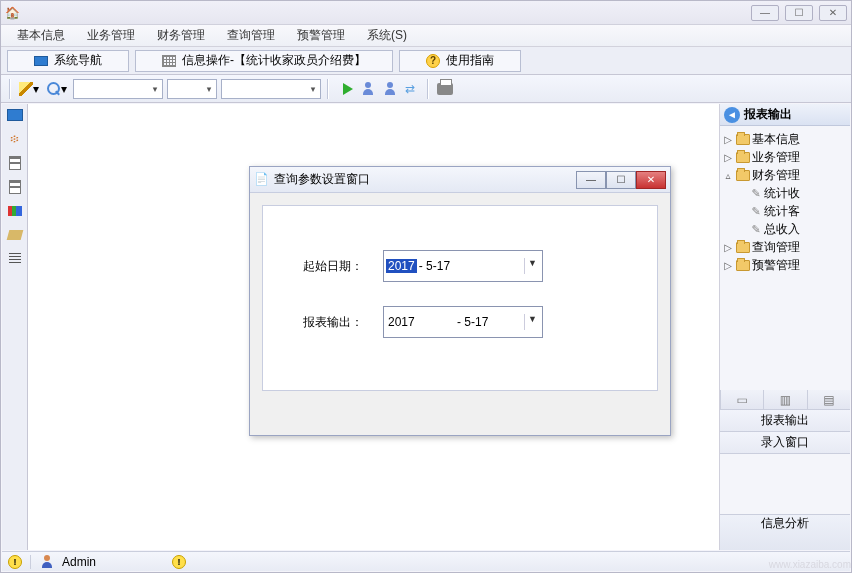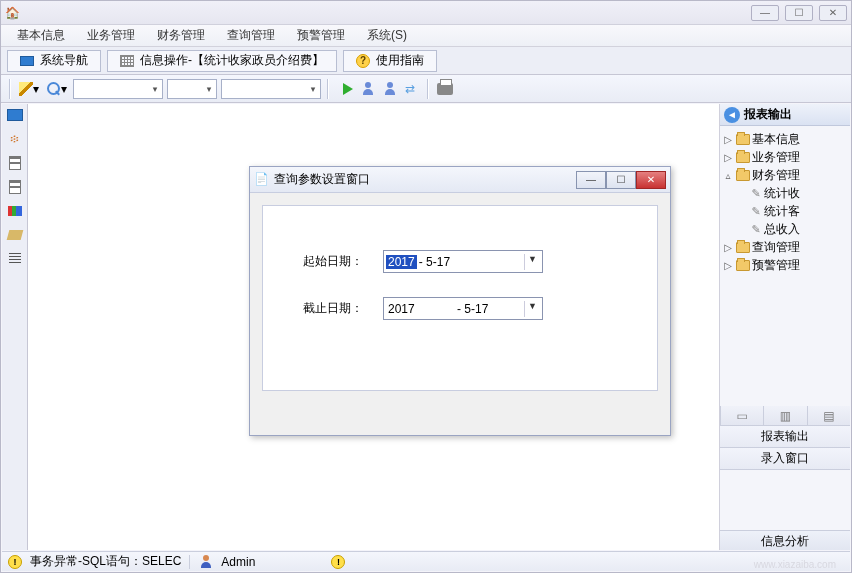--- a/index.html
+++ b/index.html
@@ -12,21 +12,21 @@
 .titlebar .spacer { flex: 1; }
 .win-btns { display: flex; gap: 6px; }
 .win-btn { width: 28px; height: 16px; border: 1px solid #b0b0c4; border-radius: 2px; display: flex; align-items:center; justify-content:center; background: #eceef6; cursor: pointer; font-size:10px; color:#666; }
 
 
 .menubar { height: 22px; background: linear-gradient(#f8f8fc,#eef0f6); border-bottom: 1px solid #d2d2dc; display: flex; align-items: center; padding: 0 6px; gap: 2px; }
 .menubar .mi { padding: 2px 10px; color: #333; cursor: pointer; }
 
 
 .tabrow { height: 28px; background: #eceef6; border-bottom: 1px solid #c6c6d4; display: flex; align-items: center; padding: 0 6px; gap: 6px; }
-.tab { display: flex; align-items: center; padding: 2px 12px; border: 1px solid #b8bed2; background: #f6f7fc; height: 22px; gap: 6px; }
+.tab { display: flex; align-items: center; padding: 2px 26px; border: 1px solid #b8bed2; background: #f6f7fc; height: 22px; gap: 6px; }
 .tab .blue-sq { width: 14px; height: 10px; background: #2f7cd0; border:1px solid #1f5a9c; }
 .tab .grid-ico { width: 14px; height: 12px; background: repeating-linear-gradient(#888 0 1px, transparent 1px 3px), repeating-linear-gradient(90deg,#888 0 1px, transparent 1px 3px); border:1px solid #888; }
 .tab .help-ico { width: 14px; height: 14px; border-radius: 50%; background: #ffd24a; border:1px solid #d8a000; display:flex; align-items:center; justify-content:center; font-weight:bold; color:#5c4200; font-size:10px; }
 
 
 .toolbar2 { height: 28px; background: linear-gradient(#f4f6fd,#e9ecf5); border-bottom: 1px solid #c6c6d4; display: flex; align-items:center; padding: 0 6px; gap: 4px; }
 .tb-sep { width: 2px; height: 20px; border-left:1px solid #c0c6d9; border-right:1px solid #fff; margin:0 2px;}
 .tb-btn { height: 20px; padding: 0 2px; display:flex; align-items:center; cursor:pointer; }
 .tb-drop { height: 20px; border:1px solid #a7b0c8; background:#fff; display:flex; align-items:center; }
 .tb-drop .dd-arrow { width:14px; text-align:center; color:#555; font-size:9px;}
@@ -62,49 +62,49 @@
 .tree-row { display:flex; align-items:center; height:18px; gap:2px; white-space:nowrap; cursor:pointer; }
 .tree-row .exp { width:12px; text-align:center; color:#666; font-size:10px;}
 .folder { width:14px; height:11px; background:#f2c968; border:1px solid #c89830; border-radius:1px; position:relative;}
 .folder::before{content:"";position:absolute;width:6px;height:3px;background:#f2c968;border:1px solid #c89830;border-bottom:none;top:-3px;left:0;border-radius:1px 1px 0 0;}
 .leaf-ico { width:12px; height:12px; color:#888; font-size:11px; text-align:center;}
 .ind2 { padding-left: 28px; }
 .panel-btn-row { height:20px; background:linear-gradient(#f0f2f9,#e3e6f1); border-bottom:1px solid #cacedd; display:flex; }
 .panel-btn-row .pb { flex:1; border-left:1px solid #cacedd; display:flex; align-items:center; justify-content:center; cursor:pointer; color:#777;}
 .side-opt { height:22px; background:linear-gradient(#f2f4fb,#e7eaf4); border-bottom:1px solid #cacedd; display:flex; align-items:center; justify-content:center; cursor:pointer;}
 .side-gap { flex:1; }
-.side-bottom { height:20px; background:linear-gradient(#eef1f9,#e2e6f1); border-top:1px solid #cacedd; display:flex; align-items:flex-end; justify-content:center;}
+.side-bottom { height:36px; background:linear-gradient(#eef1f9,#e2e6f1); border-top:1px solid #cacedd; display:flex; align-items:flex-start; justify-content:center;}
 
 
 .dialog { position:absolute; left:221px; top:62px; width:422px; height:270px; border:1px solid #9aa4c2; background:#f0f0f0; box-shadow: 2px 2px 6px rgba(0,0,0,0.25);}
 .dlg-title { height:26px; background:linear-gradient(#f4f6fc,#e4e9f4); display:flex; align-items:center; padding:0 4px; border-bottom:1px solid #c7cde0;}
 .dlg-title .ico { width:16px; height:16px; margin-right:4px;}
 .dlg-title .spacer{flex:1;}
 .dlg-win-btns { display:flex; gap:0;}
 .dlg-wb { width:30px; height:18px; border:1px solid #8894b0; background:linear-gradient(#f2f4fa,#dde3f0); display:flex; align-items:center; justify-content:center; font-size:10px; cursor:pointer; color:#444;}
 .dlg-wb.close { background:linear-gradient(#e58080,#c83232); color:#fff; border-color:#a02626;}
 .dlg-body { position:absolute; left:12px; top:38px; right:12px; bottom:44px; border:1px solid #c8cde0; background:#fff; padding:30px 30px;}
 .form-row { display:flex; align-items:center; gap:10px; margin:14px 0 24px 0;}
 .form-row label { width:80px; text-align:center; }
-.date-field { width:160px; height:23px; border:1px solid #8a94b0; background:#fff; display:flex; align-items:center; padding:0 2px; }
+.date-field { width:160px; height:32px; border:1px solid #8a94b0; background:#fff; display:flex; align-items:center; padding:0 2px; }
 .date-field .yr { background:#2050c0; color:#fff; padding:0 2px;}
 .date-field .rest { flex:1; padding:0 2px; }
 .date-field .dd-arrow { width:16px; height:16px; border-left:1px solid #ccd;text-align:center; font-size:9px; color:#333; cursor:pointer;}
 .dlg-buttons { position:absolute; right:14px; bottom:10px; display:flex; gap:16px;}
 .dlg-btn { width:72px; height:22px; border:1px solid #9aa4c2; background:linear-gradient(#fdfdff,#e8ebf4); border-radius:2px; cursor:pointer; }
 
 
 .statusbar { position:absolute; left:1px; right:1px; bottom:1px; height:20px; background:linear-gradient(#f4f6fc,#e8ebf4); border-top:1px solid #cacedd; display:flex; align-items:center; padding:0 6px; gap:8px; }
 .sb-ico { width:14px; height:14px; border-radius:50%; background:#ffdf4a; border:1px solid #c8a000; display:flex; align-items:center; justify-content:center; font-size:9px; font-weight:bold;}
 .sb-person { width:14px; height:14px; position:relative;}
 .sb-person::before{content:"";position:absolute;width:6px;height:6px;border-radius:50%;background:#d88850;left:4px;top:0;}
 .sb-person::after{content:"";position:absolute;width:10px;height:6px;border-radius:5px 5px 0 0;background:#4060c0;left:2px;top:7px;}
 .sb-sep { width:2px; height:14px; border-left:1px solid #cacedd;}
 
-.watermark { position:absolute; right:15px; bottom:2px; color:#d8d8e0; font-size:10px; pointer-events:none;}
+.watermark { position:absolute; right:0; bottom:2px; color:#d8d8e0; font-size:10px; pointer-events:none;}
 </style>
 </head>
 <body>
 
 <div class="outer-frame">
 
   <div class="titlebar">
     <span class="ico">🏠</span>
     <span class="spacer"></span>
     <div class="win-btns">
@@ -220,21 +220,21 @@
         <div class="dlg-body">
           <div class="form-row">
             <label>起始日期：</label>
             <div class="date-field">
               <span class="yr">2017</span>
               <span class="rest">- 5-17</span>
               <span class="dd-arrow">▼</span>
             </div>
           </div>
           <div class="form-row">
-            <label>截止日期：</label>
+            <label>报表输出：</label>
             <div class="date-field">
               <span class="rest" style="padding-left:2px">2017</span>
               <span class="rest">- 5-17</span>
               <span class="dd-arrow">▼</span>
             </div>
           </div>
         </div>
       </div>
     </div>
 
@@ -296,21 +296,20 @@
         </div>
       <div style="height:60px"></div>
       <div class="side-bottom">
           <span>信息分析</span>
         </div>
     </div>
   </div>
 
   <div class="statusbar">
     <span class="sb-ico">!</span>
-    <span>事务异常-SQL语句：SELEC</span>
     <span class="sb-sep"></span>
     <span class="sb-person"></span>
     <span>Admin</span>
     <span style="width:60px"></span>
     <span class="sb-ico">!</span>
   </div>
 
   <div class="watermark">www.xiazaiba.com</div>
 </div>
 

